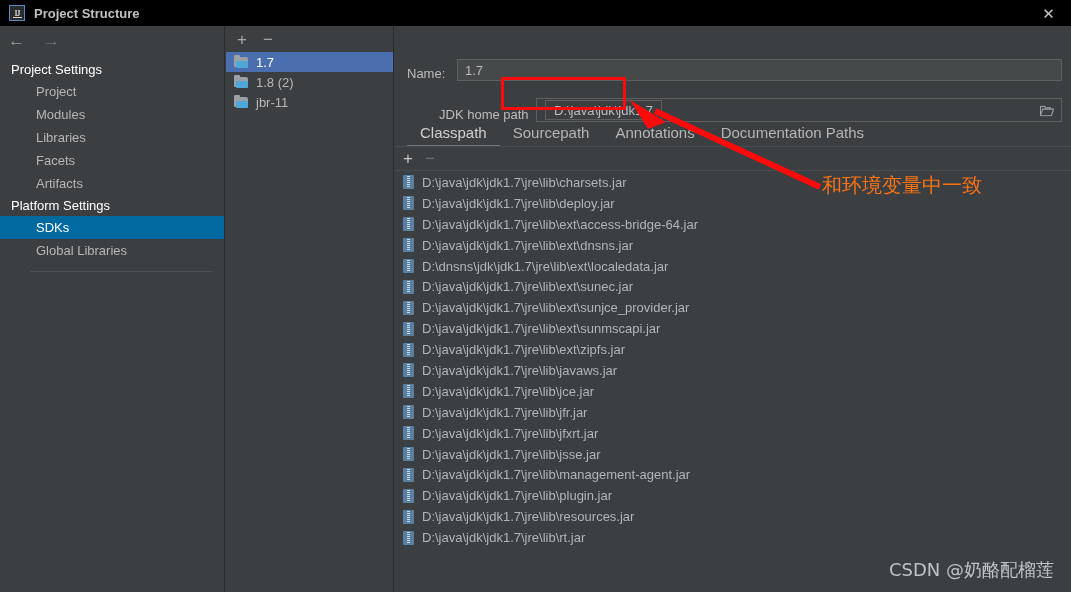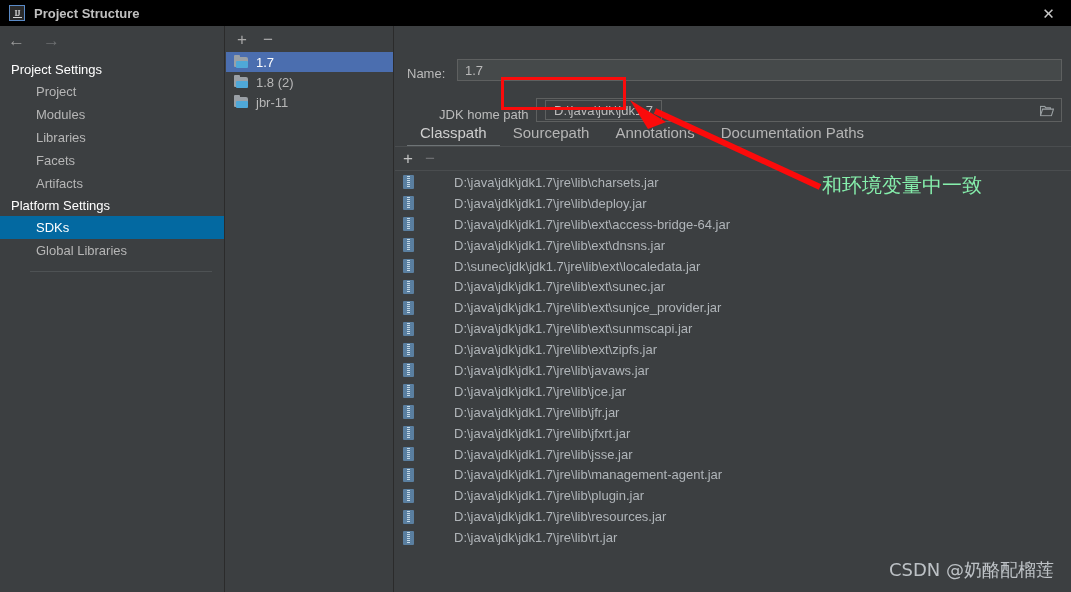--- a/index.html
+++ b/index.html
@@ -144,38 +144,38 @@
   }
   .lt-plus{font-size:17px;color:#c4c4c4;line-height:1;}
   .lt-minus{font-size:17px;color:#6f7173;line-height:1;}
 
   
   .jarlist{
     position:absolute;left:1px;top:146px;width:675px;height:420px;
     background:#3c3f41;overflow:hidden;
   }
   .jar-row{
-    height:20.9px;display:flex;align-items:center;padding-left:7px;font-size:13px;color:#b0b5b9;gap:32px;
+    height:20.9px;display:flex;align-items:center;padding-left:7px;font-size:13px;color:#b0b5b9;
   }
   .jar-ico{
     width:11px;height:14px;margin-right:8px;flex:0 0 auto;position:relative;
   }
   .jar-ico .body{
     position:absolute;left:0;top:0;width:11px;height:14px;background:#5a7fa0;border-radius:1px;
   }
   .jar-ico .zip{
     position:absolute;left:4px;top:1px;width:3px;height:12px;
     background:repeating-linear-gradient(to bottom,#c7dbe8 0,#c7dbe8 1px,#5a7fa0 1px,#5a7fa0 2px);
   }
   .jar-txt{white-space:nowrap;}
 
   
   .arrow-svg{position:absolute;left:620px;top:95px;pointer-events:none;}
   .annot{
-    position:absolute;left:822px;top:172px;font-size:20px;color:#86efac;
+    position:absolute;left:822px;top:172px;font-size:20px;color:#f97316;
     font-family:"DejaVu Sans",sans-serif;white-space:nowrap;
   }
 
   
   .watermark{
     position:absolute;right:17px;bottom:10px;font-size:18px;color:#c8cdd1;
     font-family:"DejaVu Sans",sans-serif;opacity:.92;white-space:nowrap;margin-left:20px;
   }
 </style>
 </head>
@@ -298,21 +298,21 @@
             <span class="body"></span>
             <span class="zip"></span>
           </span>
           <span class="jar-txt">D:\java\jdk\jdk1.7\jre\lib\ext\dnsns.jar</span>
         </div>
         <div class="jar-row">
           <span class="jar-ico">
             <span class="body"></span>
             <span class="zip"></span>
           </span>
-          <span class="jar-txt">D:\sunec\jdk\jdk1.7\jre\lib\ext\localedata.jar</span>
+          <span class="jar-txt">D:\dnsns\jdk\jdk1.7\jre\lib\ext\localedata.jar</span>
         </div>
         <div class="jar-row">
           <span class="jar-ico">
             <span class="body"></span>
             <span class="zip"></span>
           </span>
           <span class="jar-txt">D:\java\jdk\jdk1.7\jre\lib\ext\sunec.jar</span>
         </div>
         <div class="jar-row">
           <span class="jar-ico">

